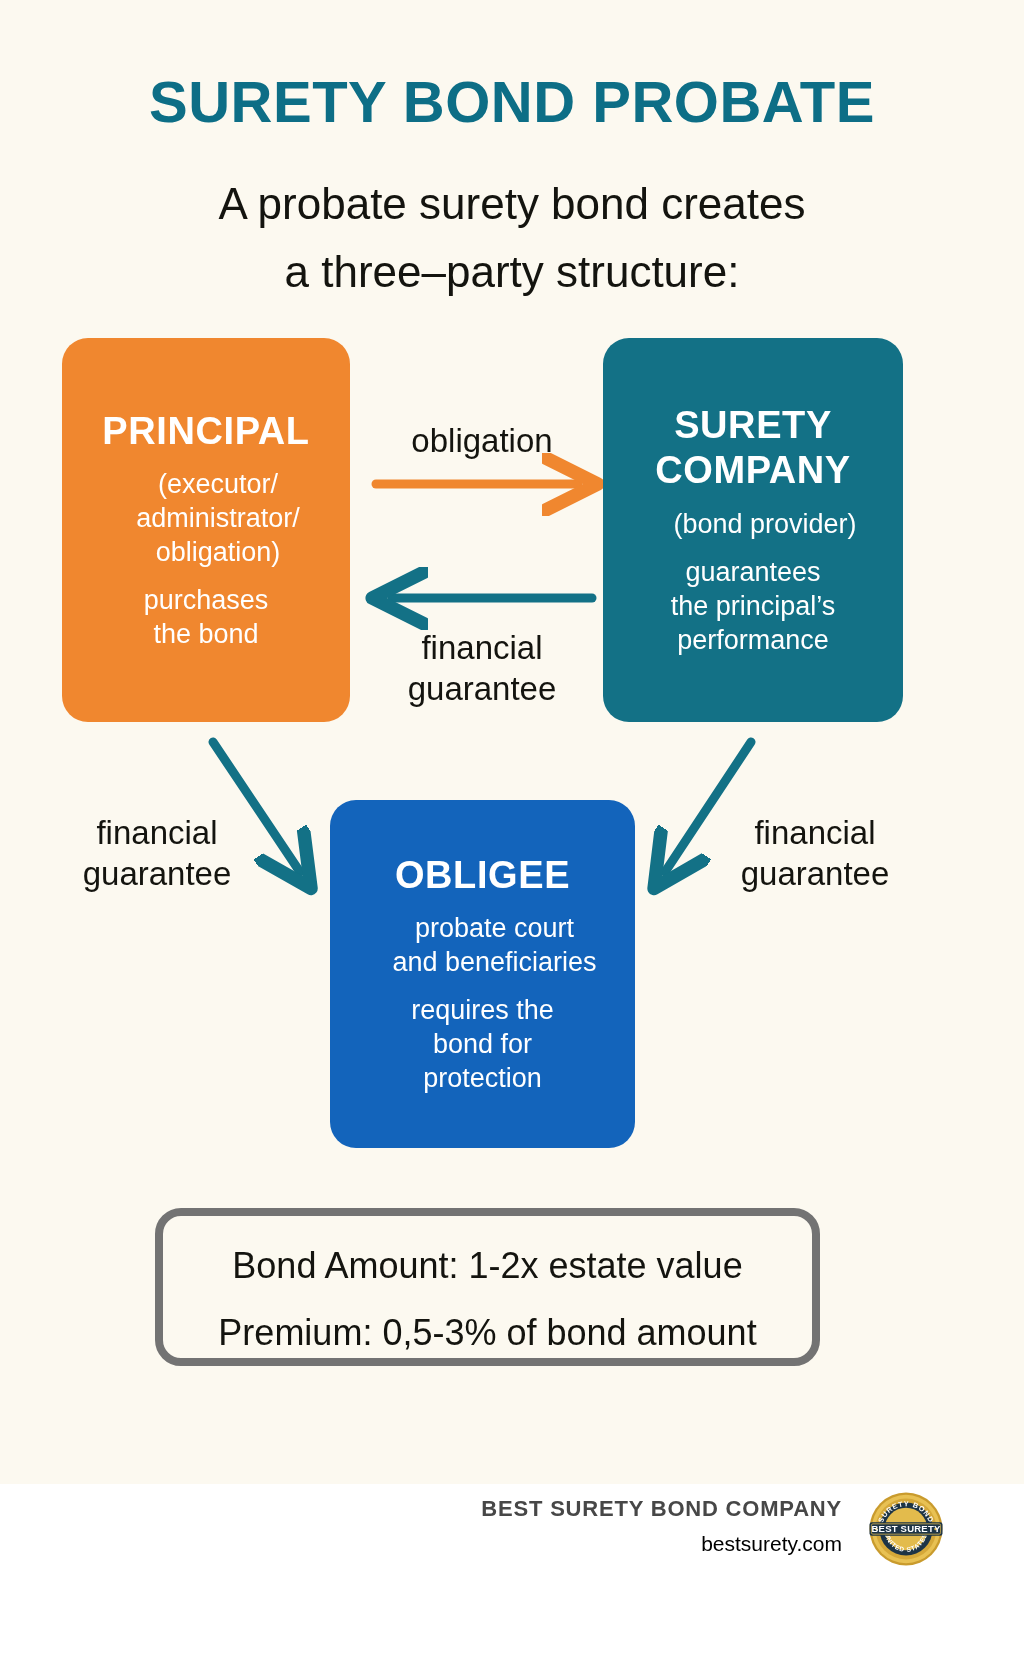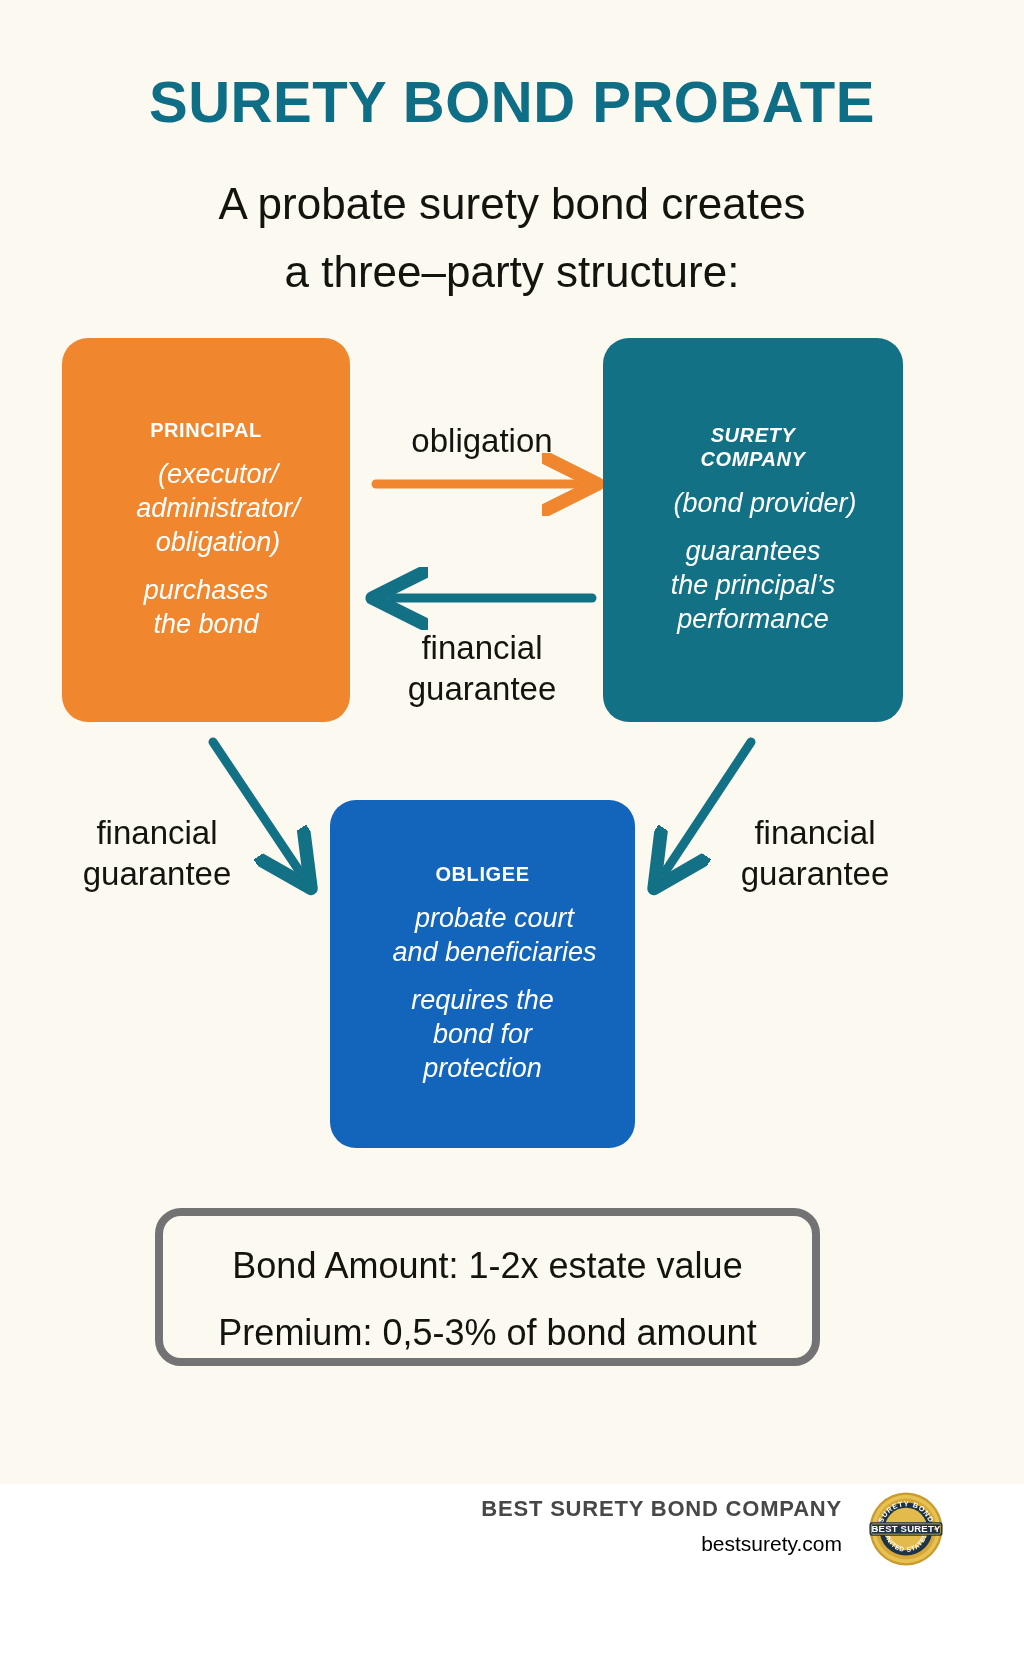--- a/index.html
+++ b/index.html
@@ -57,37 +57,37 @@
     border-radius: 26px;
     color: #ffffff;
     text-align: center;
     box-sizing: border-box;
     display: flex;
     flex-direction: column;
     align-items: center;
     justify-content: center;
   }
   .node .node-title {
-    font-size: 20px;
+    font-size: 38px;
     font-weight: bold;
     letter-spacing: 0.6px;
     line-height: 1.18;
     margin-bottom: 14px;
   }
   .node .node-sub {
     font-size: 27px;
     line-height: 1.26;
     margin-bottom: 14px;
     margin-left: 24px;
   }
   .node .node-note {
     font-size: 27px;
     line-height: 1.26;
   }
-  .node .ln { display: block; font-style: italic; }
+  .node .ln { display: block; }
 
   #node-principal {
     left: 62px;
     top: 338px;
     width: 288px;
     height: 384px;
     background: #f0872f;
   }
   #node-surety {
     left: 603px;

